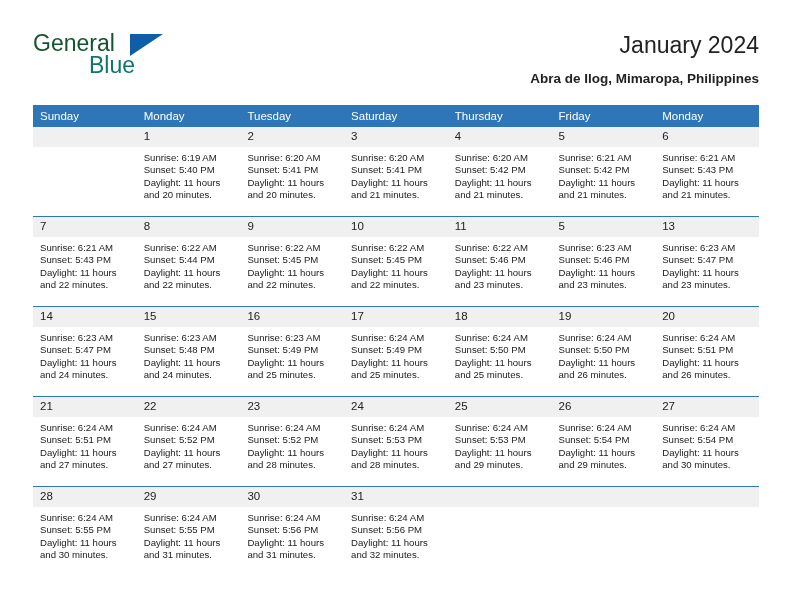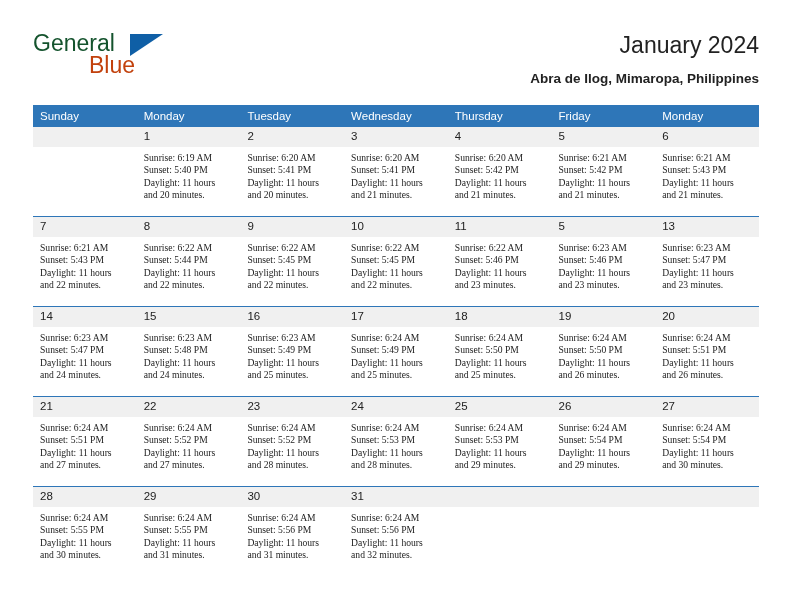--- a/index.html
+++ b/index.html
@@ -43,21 +43,21 @@
     font-size: 23px;
     color: #14532d;
     letter-spacing: 0px;
     line-height: 26px;
   }
   .logo-blue {
     position: absolute;
     left: 56px;
     top: 22px;
     font-size: 23px;
-    color: #c2410c;
+    color: #0f766e;
     line-height: 26px;
   }
   .logo-triangle {
     position: absolute;
     left: 97px;
     top: 4px;
     width: 0;
     height: 0;
     border-left: 33px solid #0f5fa6;
     border-bottom: 22px solid transparent;
@@ -126,21 +126,20 @@
     height: 13px;
   }
   .daynum.empty {
     color: transparent;
   }
   .cell-body {
     padding: 5px 6px 0 7px;
     font-size: 9.6px;
     line-height: 12.4px;
     color: #222222;
-    font-family: Liberation Serif, serif;
   }
   .cell-body div {
     white-space: nowrap;
   }
 </style>
 </head>
 <body>
 
 <div class="page">
 
@@ -155,21 +154,21 @@
       <div class="cal-subtitle">Abra de Ilog, Mimaropa, Philippines</div>
     </div>
   </div>
 
   <table class="calendar">
     <thead>
       <tr>
         <th>Sunday</th>
         <th>Monday</th>
         <th>Tuesday</th>
-        <th>Wednesday</th>
+        <th>Saturday</th>
         <th>Thursday</th>
         <th>Friday</th>
         <th>Monday</th>
       </tr>
     </thead>
     <tbody>
         <tr class="week-row">
           <td>
             <div class="daynum empty"></div>
           </td>

